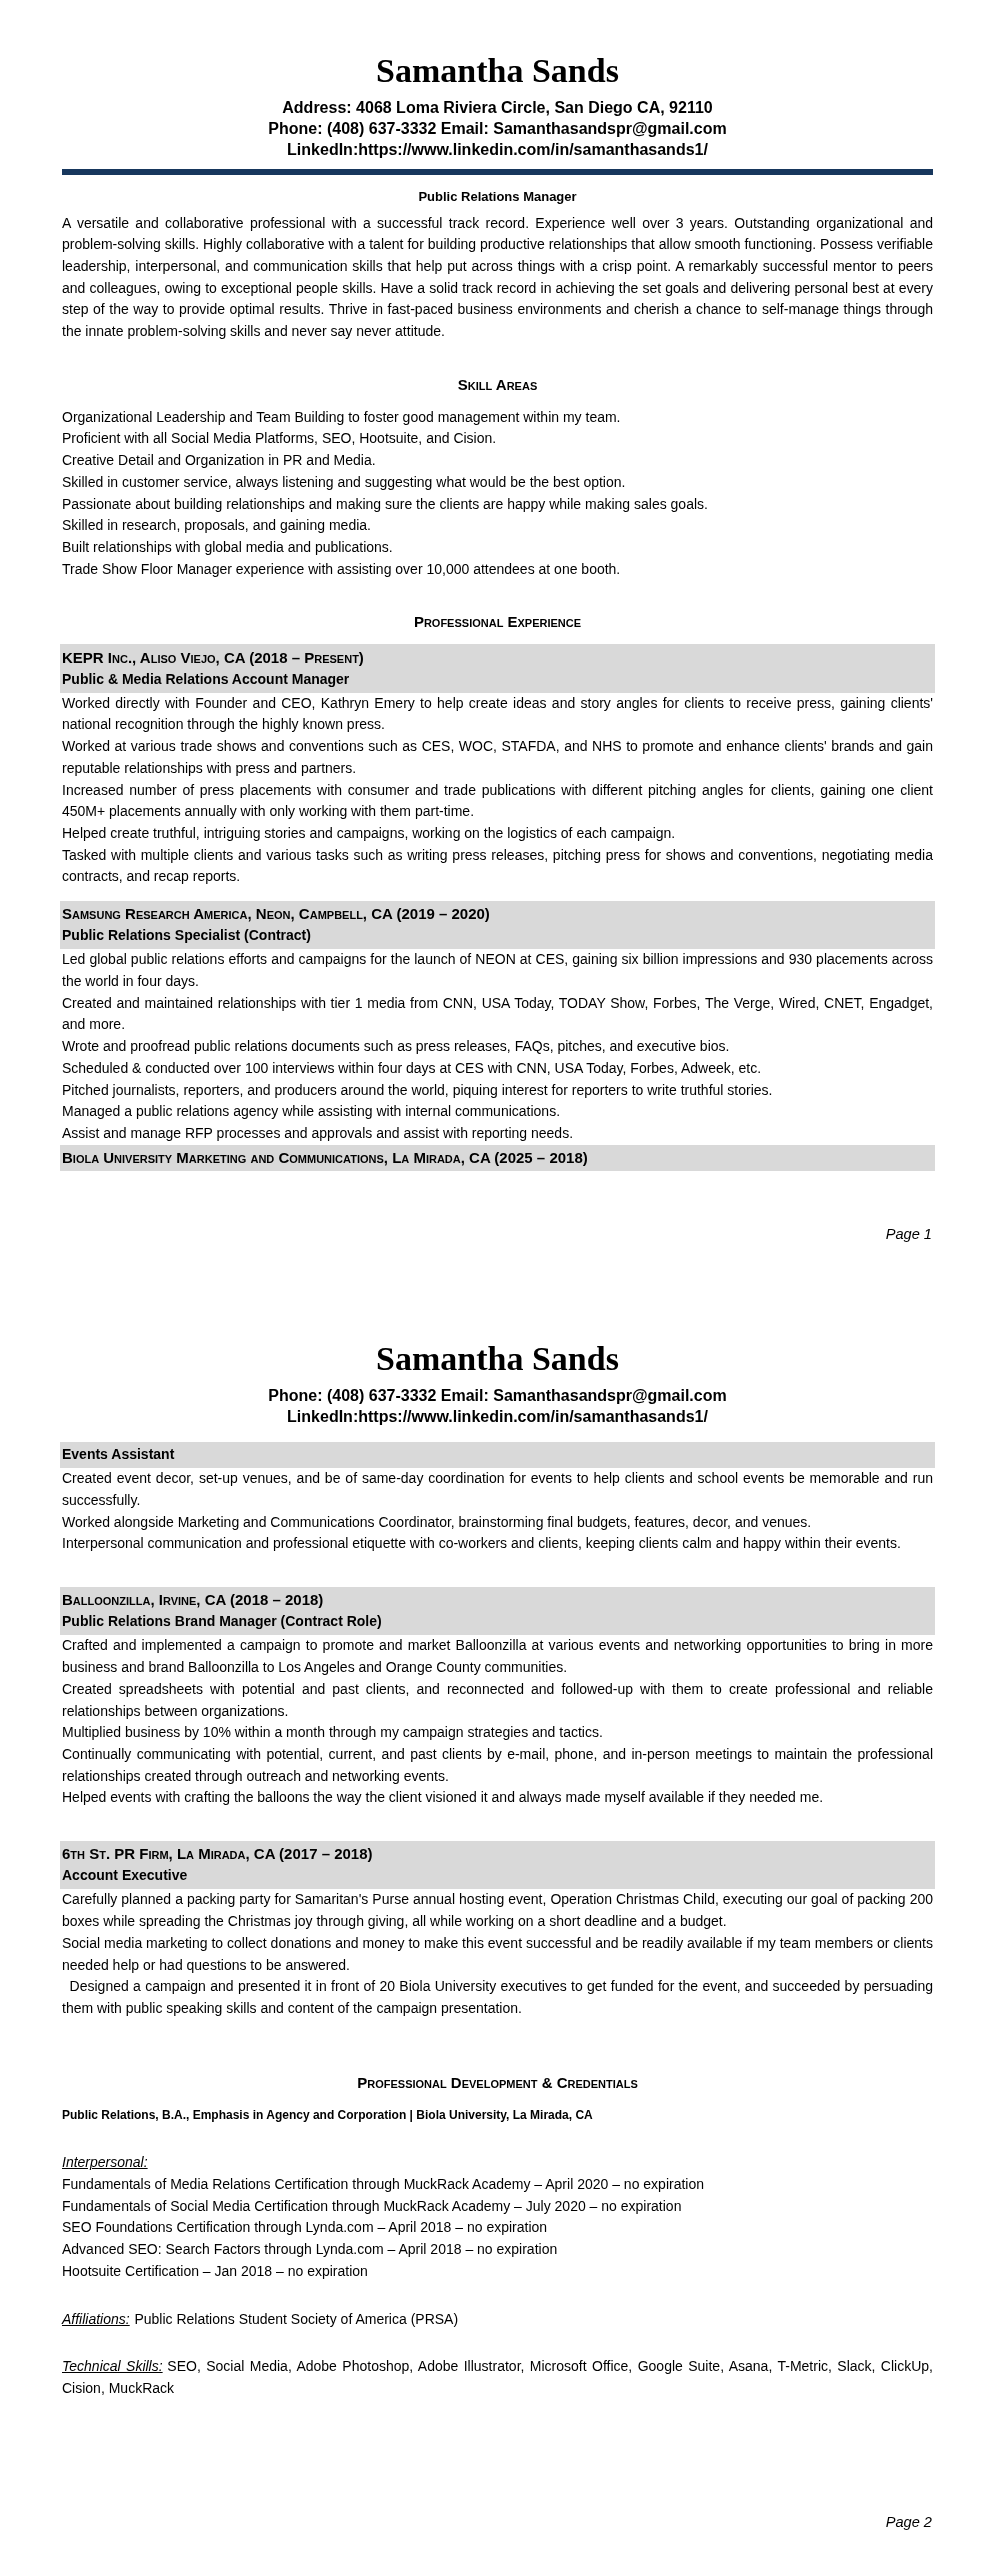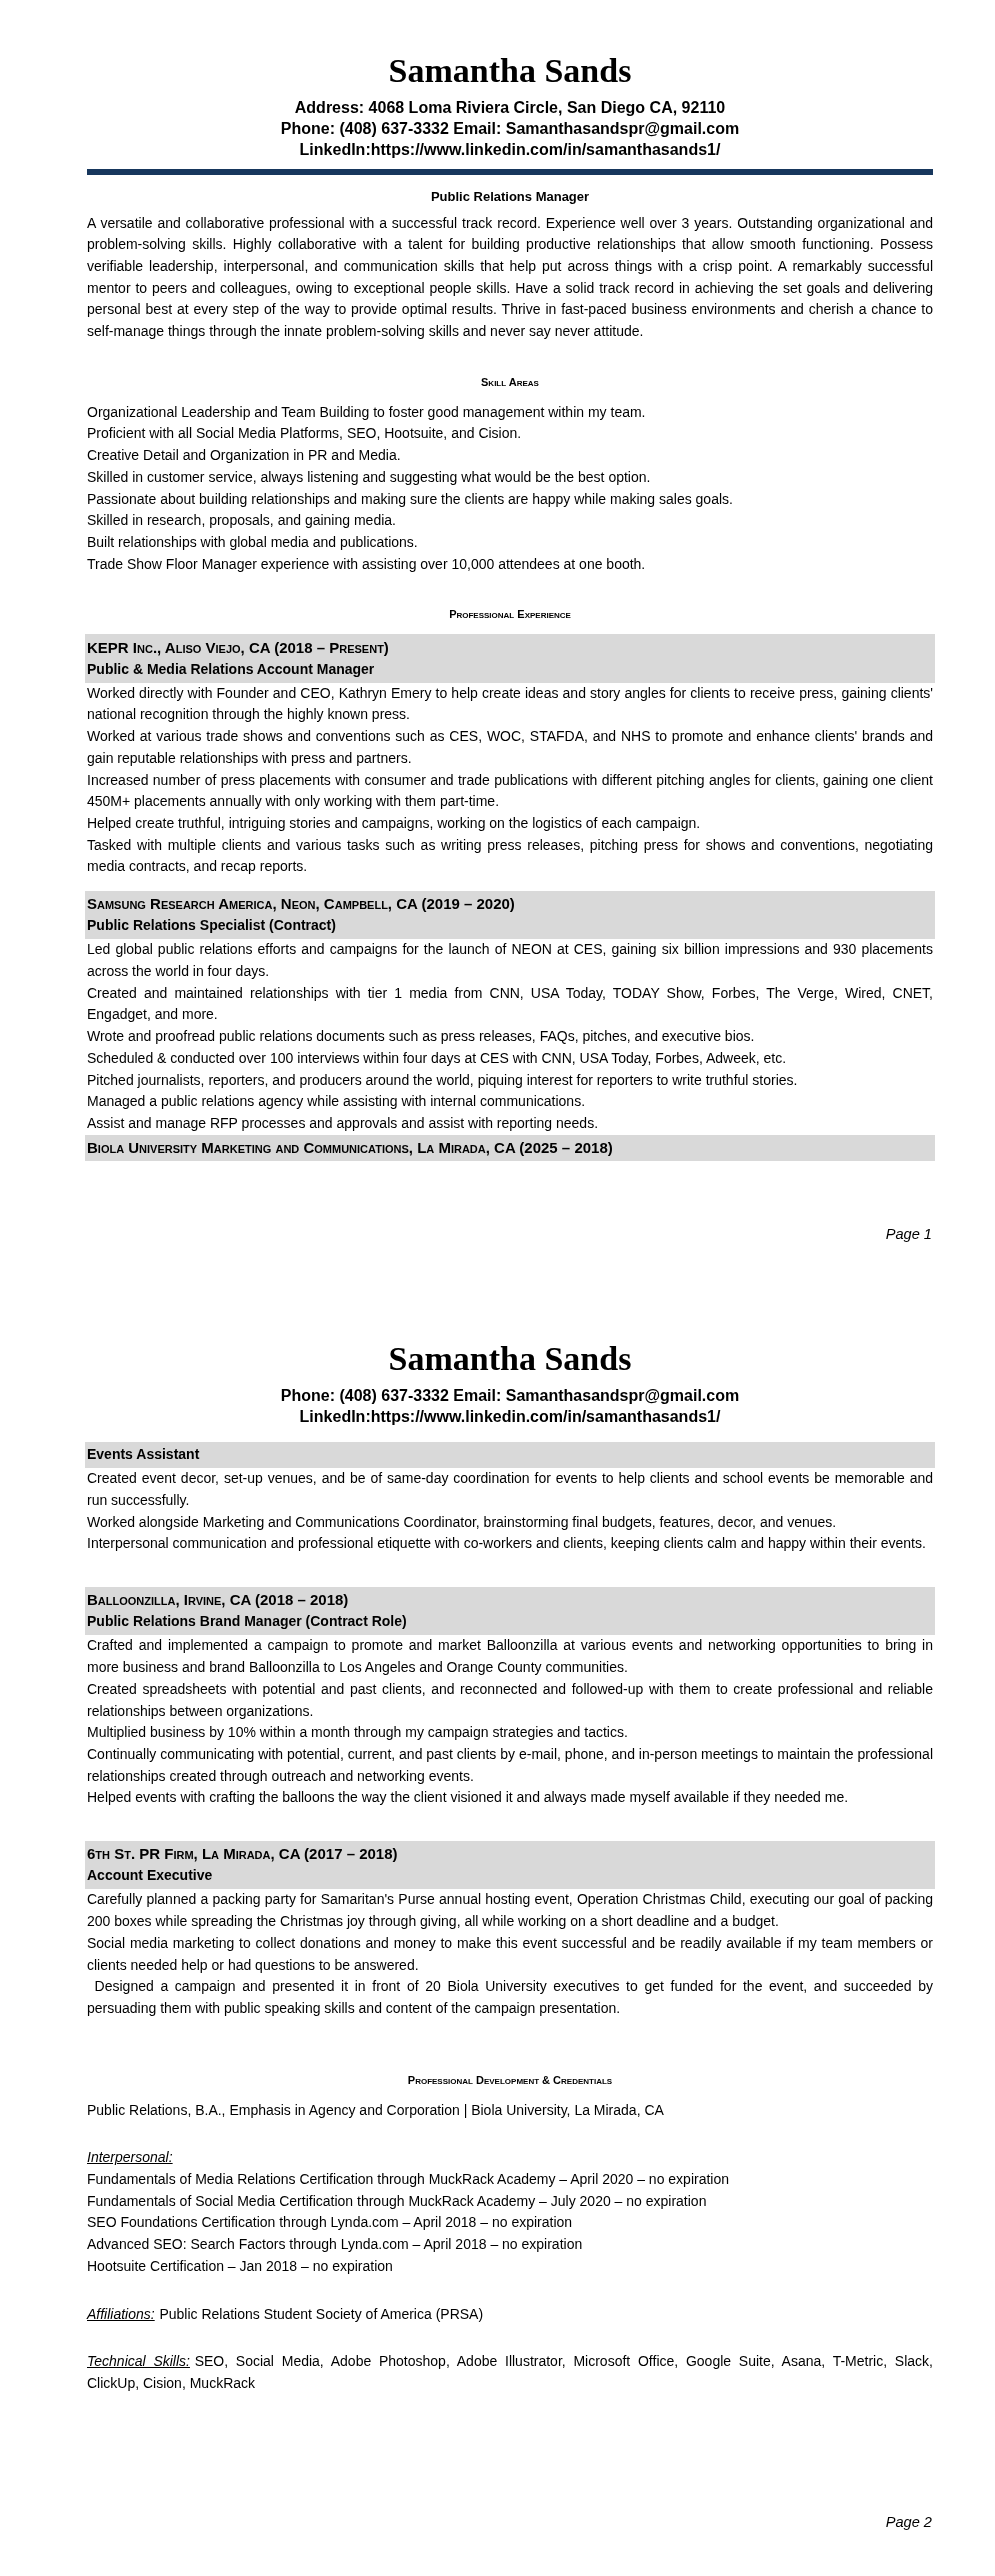--- a/index.html
+++ b/index.html
@@ -1,20 +1,20 @@
 <!DOCTYPE html>
 <html style="--accent: #17375d; --highlight: #d9d9d9;font-size:9.4px"><head>
 <meta charset="utf-8">
 <style>
   html, body { margin: 0; padding: 0; background: #ffffff; }
   .page {
     width: 995px;
     height: 1288px;
     box-sizing: border-box;
-    padding: 52px 62px 0 87px;
+    padding: 52px 62px 0 62px;
     position: relative;
     background: #ffffff;
     overflow: hidden;
     color: #000;
     font-family: "Liberation Sans", "DejaVu Sans", sans-serif;
   }
   .name {
     font-family: "Liberation Serif", "DejaVu Serif", serif;
     font-size: 34px;
     font-weight: bold;
@@ -41,21 +41,21 @@
     text-align: center;
     margin: 14px 0 8.2px 0;
   }
   .body {
     font-size: 14px;
     line-height: 21.7px;
     margin: 0;
   }
   .just { text-align: justify; }
   .section-heading {
-    font-size: 11px;
+    font-size: 15px;
     font-weight: bold;
     font-variant: small-caps;
     text-align: center;
     margin: 33px 0 14px 0;
   }
   .mt-lg { margin-top: 54px; }
   .skill-list p { margin: 0; }
   .job { margin-top: 13px; }
   .job.first { margin-top: 2.3px; }
   .job.flush { margin-top: 0; }
@@ -73,23 +73,23 @@
     line-height: 22px;
     margin: 0;
   }
   .role-line {
     font-size: 14px;
     font-weight: bold;
     line-height: 21.7px;
     margin: 0;
   }
   .degree {
-    font-size: 14px;
+    font-size: 12px;
     line-height: 21.7px;
-    font-weight: normal;
+    font-weight: bold;
     margin: 5.9px 0 0 0;
   }
   .label-para { margin-top: 26px; }
   .iu {
     font-style: italic;
     text-decoration: underline;
     margin-right: 4.7px;
   }
   .indent-sm { text-indent: 7.6px; }
   .pageno {

